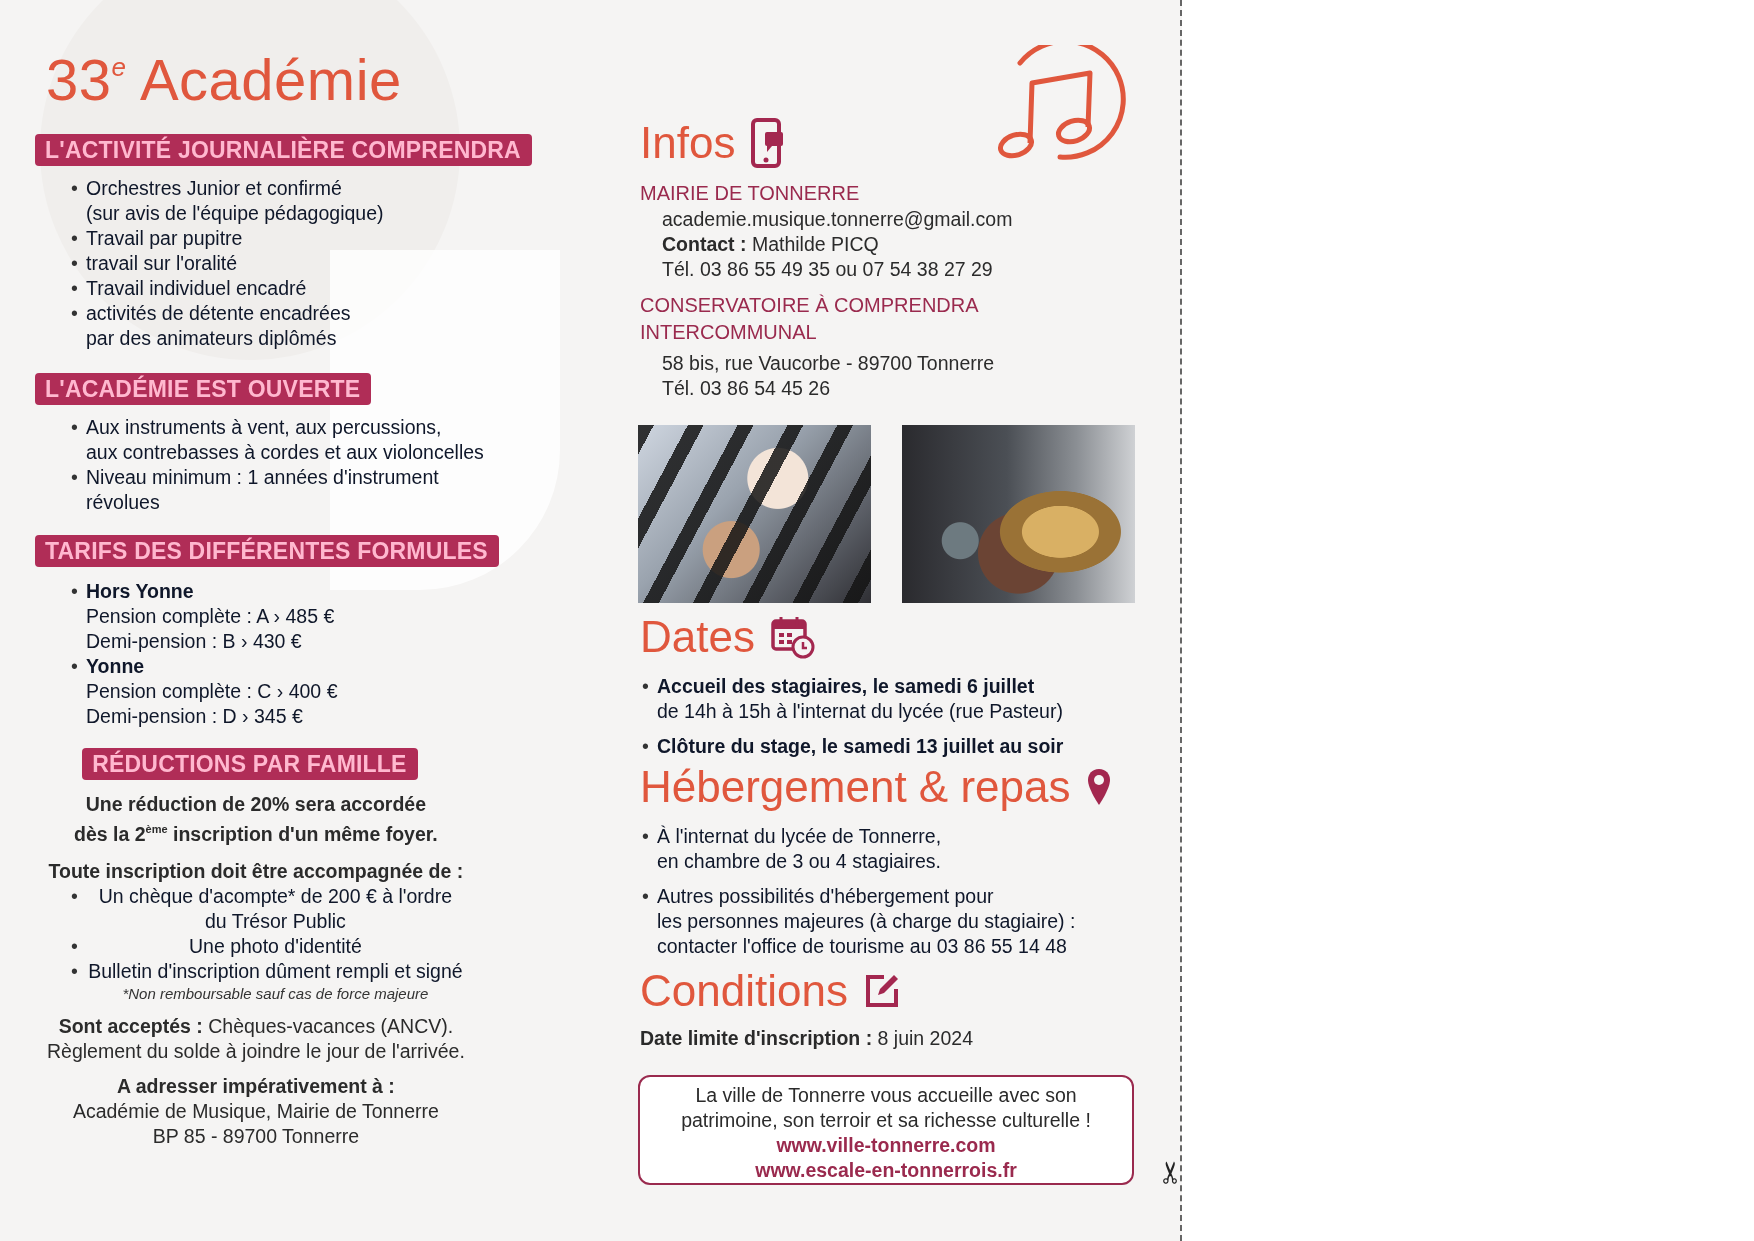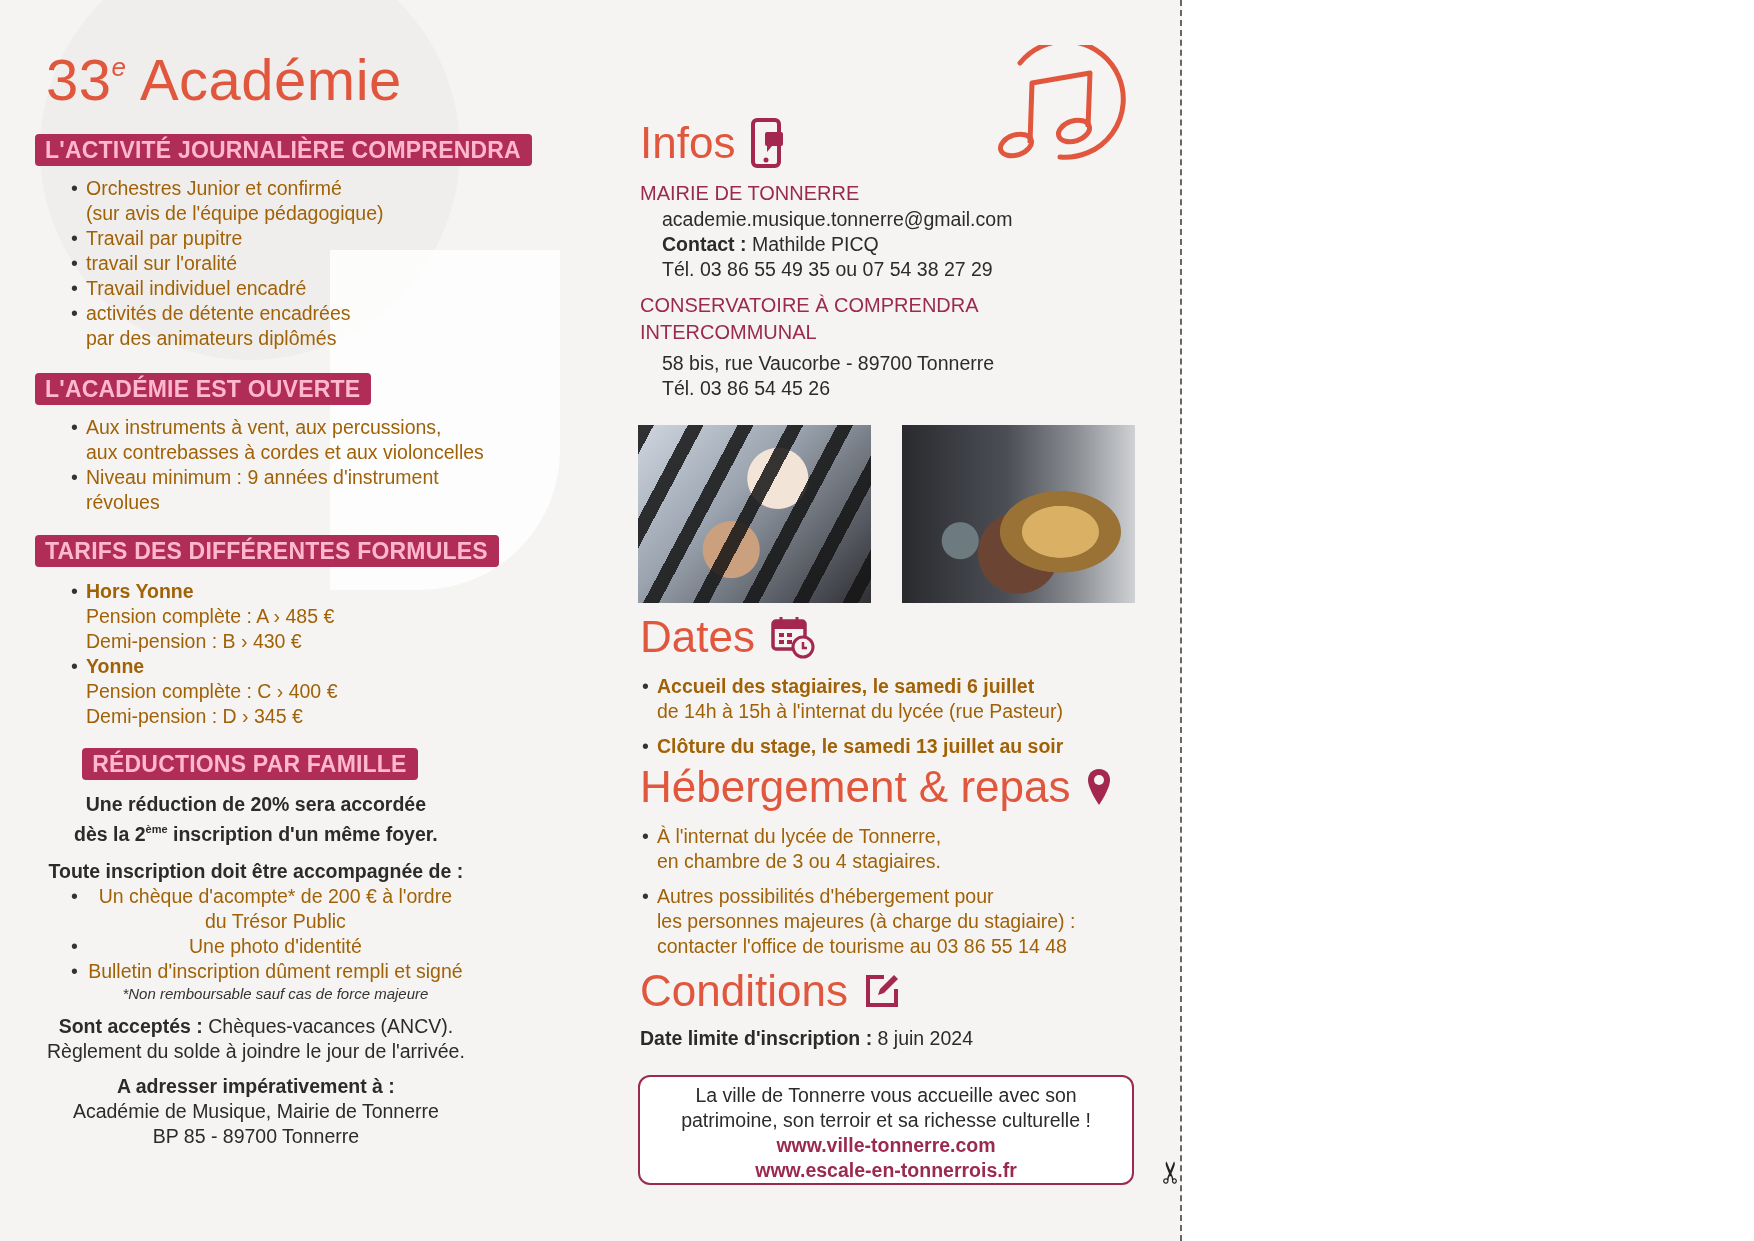--- a/index.html
+++ b/index.html
@@ -38,21 +38,21 @@
     }
     .big-title sup { font-size: 26px; vertical-align: 24px; font-style: italic; }
 
     .pill {
       display: inline-block; background: #b02d57; color: #ffb8cf;
       font-weight: 700; font-size: 23px; padding: 3px 11px 2px 10px;
       border-radius: 4px; letter-spacing: 0.2px; white-space: nowrap;
     }
     .sec { position: absolute; left: 35px; }
     ul.b { list-style: none; margin-left: 36px; margin-top: 10px; }
-    ul.b li { position: relative; padding-left: 15px; font-size: 19.5px; line-height: 25px; color: #a16207; }
+    ul.b li { position: relative; padding-left: 15px; font-size: 19.5px; line-height: 25px; color: #0f172a; }
     ul.b li::before { content: "•"; position: absolute; left: 0; top: 0; color: #333; }
     .line { display: block; }
     .bold { font-weight: 700; }
     .para { font-size: 19.5px; line-height: 25px; margin-left: 12px; color: #2b2b2b; }
     .note { font-size: 15px; font-style: italic; margin-left: 51px; line-height: 20px; color: #333; }
 
     
     .h-big { font-size: 44px; color: #e0573d; font-weight: 400; display: flex; align-items: center; gap: 16px; }
     .org { font-size: 20px; font-weight: 400; color: #9a2a4e; line-height: 27px; }
     .mid-indent { margin-left: 22px; font-size: 19.5px; line-height: 25px; color: #2b2b2b; }
@@ -149,21 +149,21 @@
     </div>
 
     <div class="sec" style="top:373px;">
       <span class="pill">L'ACADÉMIE EST OUVERTE</span>
       <ul class="b">
         <li>
             <span class="line">Aux instruments à vent, aux percussions,</span>
             <span class="line">aux contrebasses à cordes et aux violoncelles</span>
           </li>
         <li>
-            <span class="line">Niveau minimum : 9 années d'instrument</span>
+            <span class="line">Niveau minimum : 1 années d'instrument</span>
             <span class="line">révolues</span>
           </li>
       </ul>
     </div>
 
     <div class="sec" style="top:535px;">
       <span class="pill">TARIFS DES DIFFÉRENTES FORMULES</span>
       <ul class="b" style="margin-top:12px;">
         <li>
           <span class="line bold">Hors Yonne</span>

